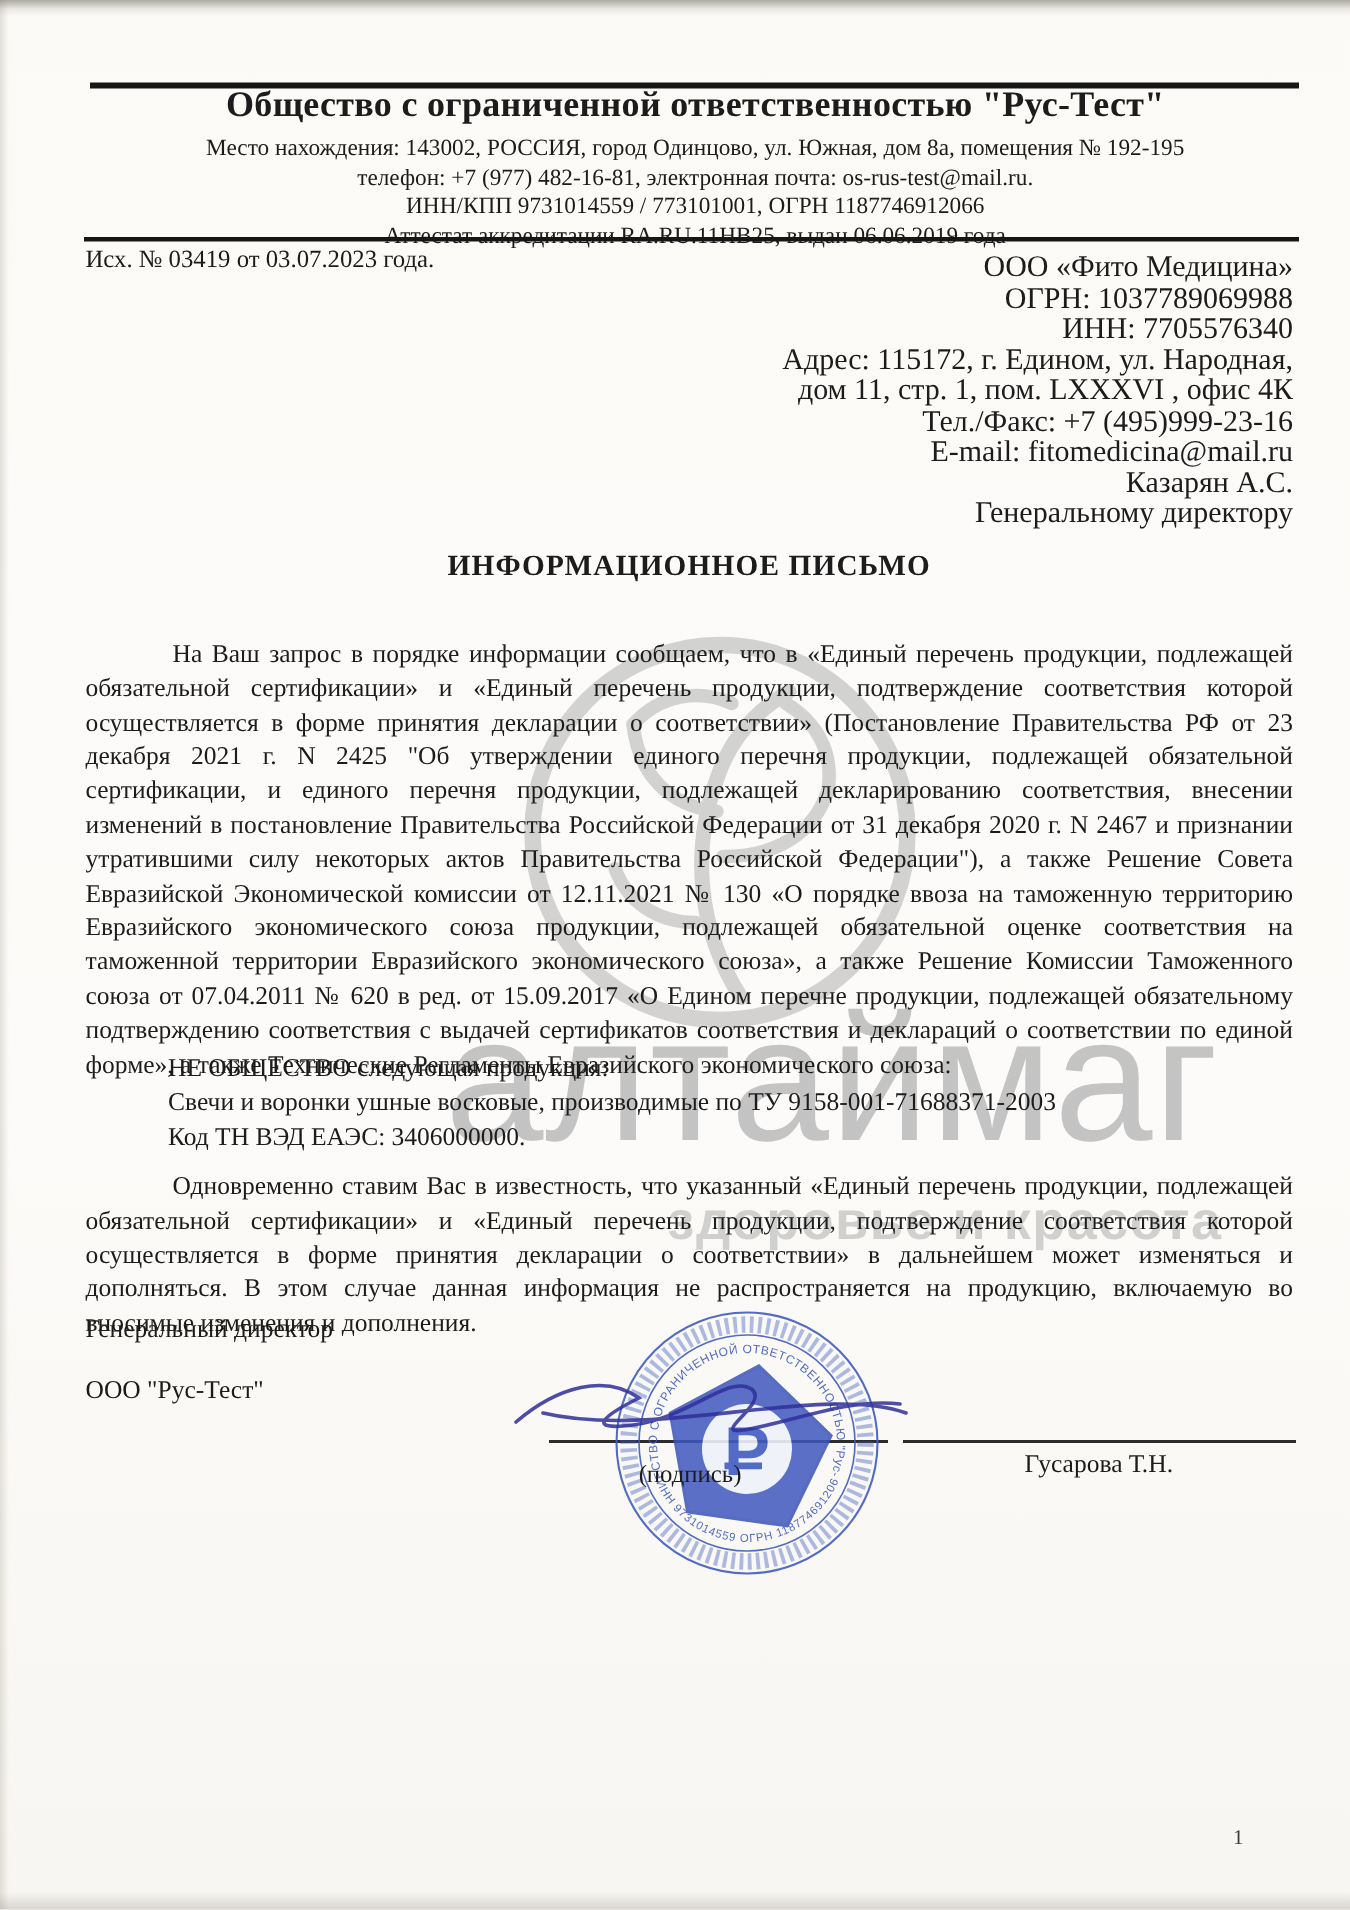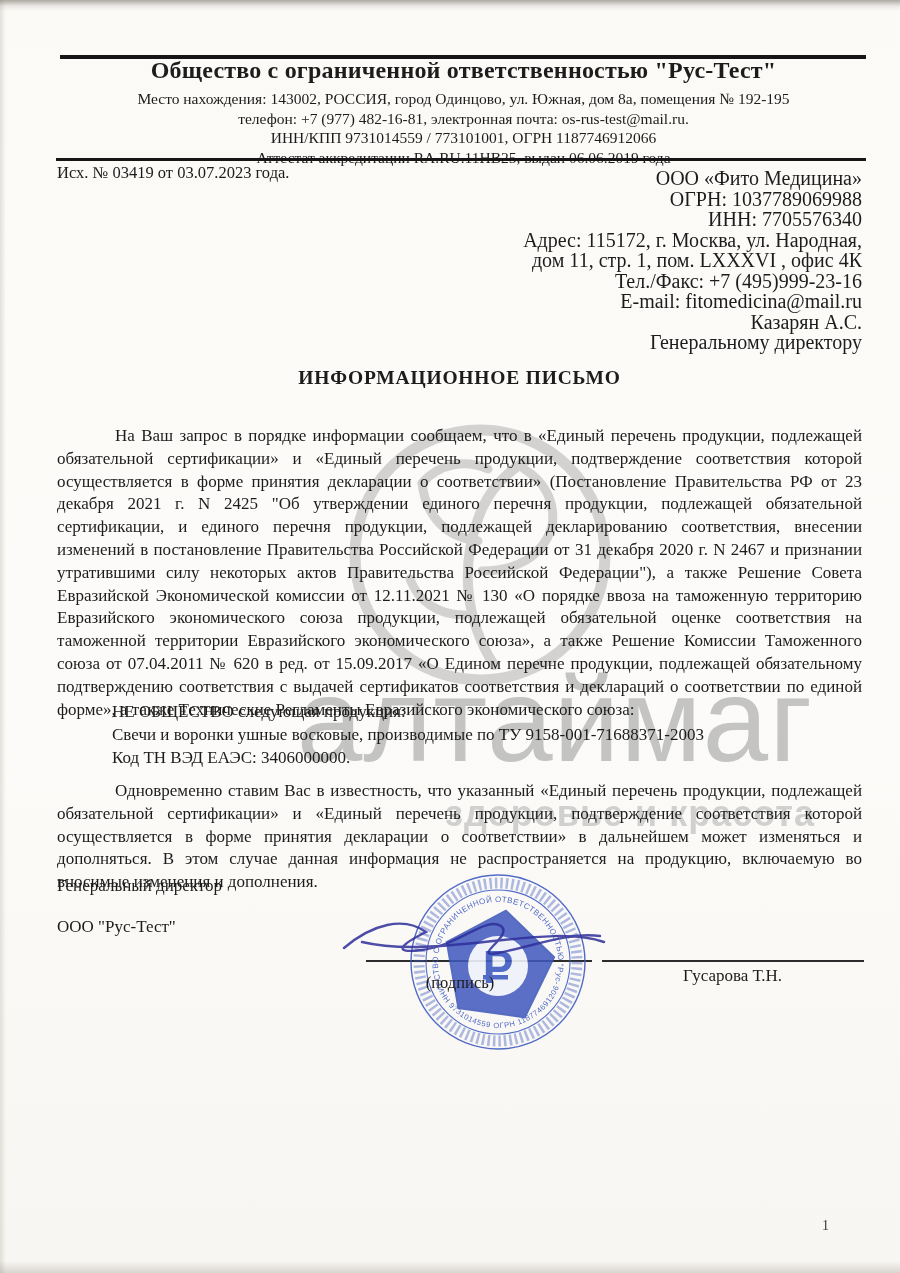--- a/index.html
+++ b/index.html
@@ -69,21 +69,21 @@
     <div>ИНН/КПП 9731014559 / 773101001, ОГРН 1187746912066</div>
     <div>Аттестат аккредитации RA.RU.11НВ25, выдан 06.06.2019 года</div>
   </div>
   <div class="abs rule z1" style="top:158px;left:56px;width:810px;height:3px;"></div>
   <div class="abs ref-line z1">Исх. № 03419 от 03.07.2023 года.</div>
 
   <div class="abs recipient z1">
     <div>ООО «Фито Медицина»</div>
     <div>ОГРН: 1037789069988</div>
     <div>ИНН: 7705576340</div>
-    <div>Адрес: 115172, г. Москва, ул. Народная,</div>
+    <div>Адрес: 115172, г. Едином, ул. Народная,</div>
     <div>дом 11, стр. 1, пом. LXXXVI , офис 4К</div>
     <div>Тел./Факс: +7 (495)999-23-16</div>
     <div>E-mail: fitomedicina@mail.ru</div>
     <div>Казарян А.С.</div>
     <div>Генеральному директору</div>
   </div>
 
   <div class="abs doc-title z1">ИНФОРМАЦИОННОЕ ПИСЬМО</div>
 
   <div class="abs para z1" style="top:425px;">На Ваш запрос в порядке информации сообщаем, что в «Единый перечень продукции, подлежащей обязательной сертификации» и «Единый перечень продукции, подтверждение соответствия которой осуществляется в форме принятия декларации о соответствии» (Постановление Правительства РФ от 23 декабря 2021 г. N 2425 "Об утверждении единого перечня продукции, подлежащей обязательной сертификации, и единого перечня продукции, подлежащей декларированию соответствия, внесении изменений в постановление Правительства Российской Федерации от 31 декабря 2020 г. N 2467 и признании утратившими силу некоторых актов Правительства Российской Федерации"), а также Решение Совета Евразийской Экономической комиссии от 12.11.2021 № 130 «О порядке ввоза на таможенную территорию Евразийского экономического союза продукции, подлежащей обязательной оценке соответствия на таможенной территории Евразийского экономического союза», а также Решение Комиссии Таможенного союза от 07.04.2011 № 620 в ред. от 15.09.2017 «О Едином перечне продукции, подлежащей обязательному подтверждению соответствия с выдачей сертификатов соответствия и деклараций о соответствии по единой форме», а также Технические Регламенты Евразийского экономического союза:</div>

